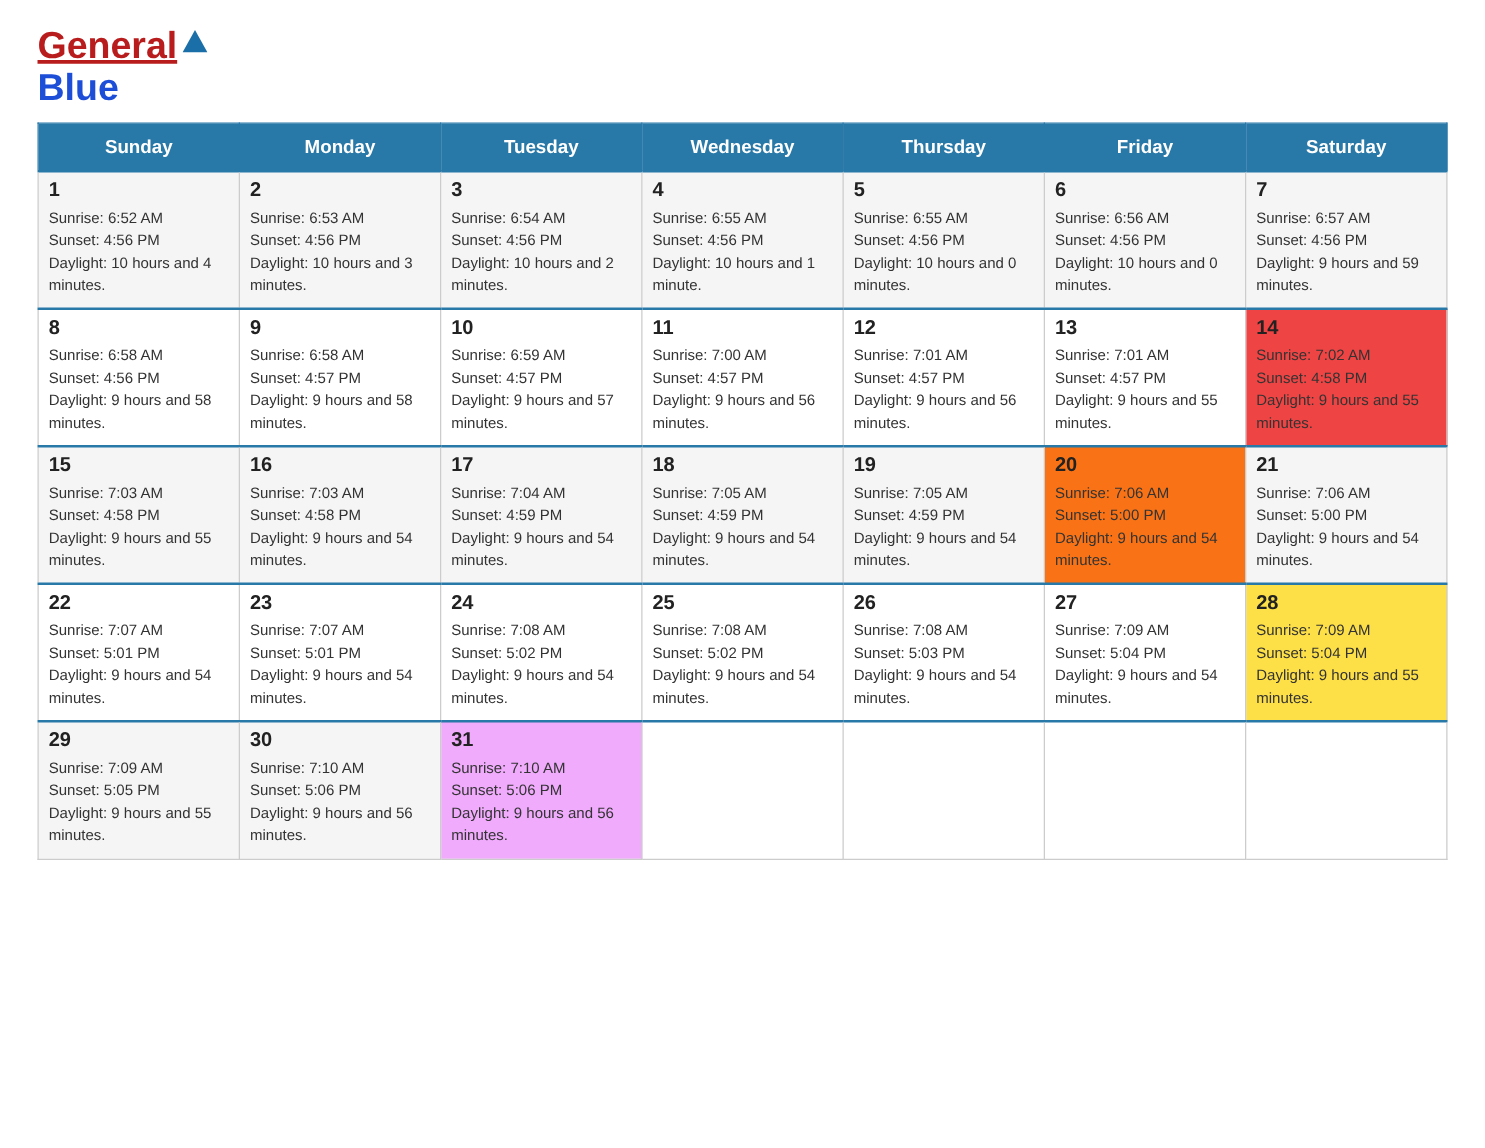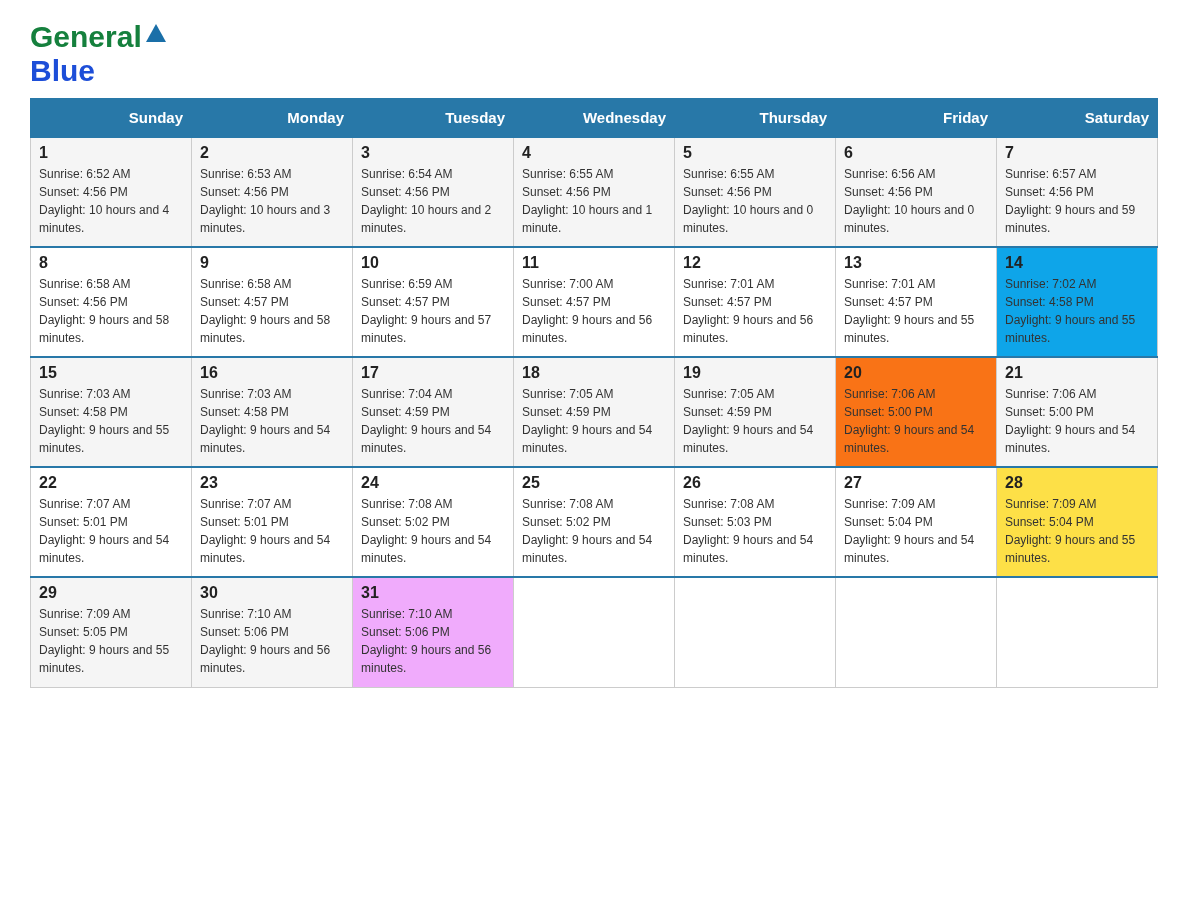--- a/index.html
+++ b/index.html
@@ -43,21 +43,21 @@
       width: 100%;
       border-collapse: collapse;
       margin-top: 10px;
     }
     .calendar-table th {
       background-color: #2878a8;
       color: #fff;
       font-size: 15px;
       font-weight: bold;
       padding: 10px 8px;
-      text-align: right;
+      text-align: center;
       border: 1px solid #2878a8;
     }
     .calendar-table td {
       vertical-align: top;
       padding: 6px 8px;
       border: 1px solid #ccc;
       font-size: 12.5px;
       color: #333;
       width: 14.28%;
       min-height: 90px;
@@ -94,21 +94,21 @@
     .calendar-table tbody tr td:first-child {
       border-top: 2px solid #2878a8;
     }
   </style>
 </head>
 <body>
 
 <div class="header-row">
   <div class="logo">
     <div class="logo-first-line">
-      <span style="font-size:30px;font-weight:bold;color:#15803d;">General</span>
+      <span style="font-size:30px;font-weight:bold;color:#b91c1c;text-decoration:underline;">General</span>
       <span style="display:inline-block;margin-left:4px;position:relative;top:-2px;">
         <svg width="20" height="18" viewBox="0 0 20 18">
             <polygon points="10,0 20,18 0,18" fill="#1a6fa8"></polygon>
           </svg>
       </span>
     </div>
     <div>
       <span style="font-size:30px;font-weight:bold;color:#1d4ed8;">Blue</span>
     </div>
   </div>
@@ -179,21 +179,21 @@
           <div class="day-info">Sunrise: 7:00 AM<br>Sunset: 4:57 PM<br>Daylight: 9 hours and 56 minutes.</div>
         </td>
         <td style="border-width: 2px 1px 1px; border-style: solid; border-color: rgb(40, 120, 168) rgb(204, 204, 204) rgb(204, 204, 204); background-color: rgb(255, 255, 255);">
           <span class="day-number">12</span>
           <div class="day-info">Sunrise: 7:01 AM<br>Sunset: 4:57 PM<br>Daylight: 9 hours and 56 minutes.</div>
         </td>
         <td style="border-width: 2px 1px 1px; border-style: solid; border-color: rgb(40, 120, 168) rgb(204, 204, 204) rgb(204, 204, 204); background-color: rgb(255, 255, 255);">
           <span class="day-number">13</span>
           <div class="day-info">Sunrise: 7:01 AM<br>Sunset: 4:57 PM<br>Daylight: 9 hours and 55 minutes.</div>
         </td>
-        <td style="border-width: 2px 1px 1px; border-style: solid; border-color: rgb(40, 120, 168) rgb(204, 204, 204) rgb(204, 204, 204); background-color: #0ea5e9;">
+        <td style="border-width: 2px 1px 1px; border-style: solid; border-color: rgb(40, 120, 168) rgb(204, 204, 204) rgb(204, 204, 204); background-color: #ef4444;">
           <span class="day-number">14</span>
           <div class="day-info">Sunrise: 7:02 AM<br>Sunset: 4:58 PM<br>Daylight: 9 hours and 55 minutes.</div>
         </td>
       </tr>
       <tr>
         <td style="border-width: 2px 1px 1px; border-style: solid; border-color: rgb(40, 120, 168) rgb(204, 204, 204) rgb(204, 204, 204); background-color: rgb(245, 245, 245);">
           <span class="day-number">15</span>
           <div class="day-info">Sunrise: 7:03 AM<br>Sunset: 4:58 PM<br>Daylight: 9 hours and 55 minutes.</div>
         </td>
         <td style="border-width: 2px 1px 1px; border-style: solid; border-color: rgb(40, 120, 168) rgb(204, 204, 204) rgb(204, 204, 204); background-color: rgb(245, 245, 245);">

